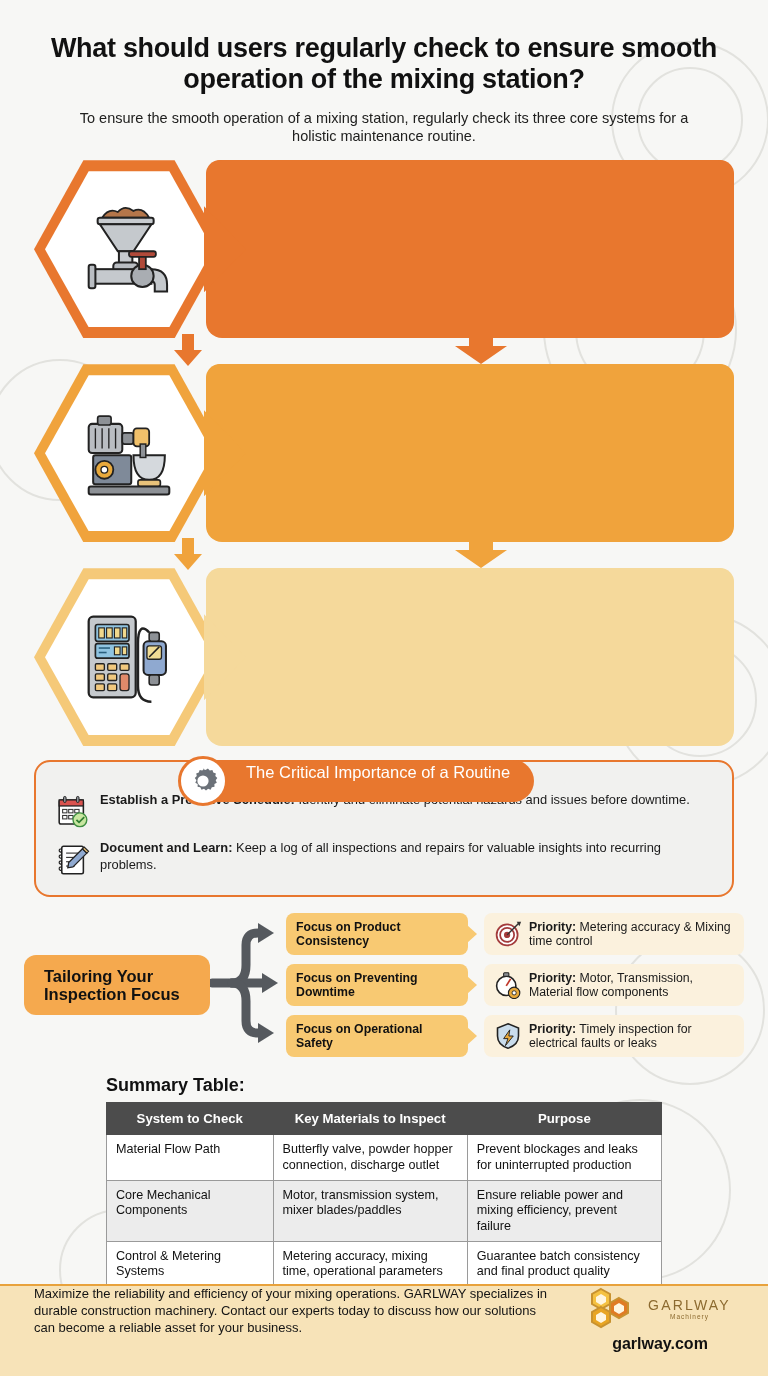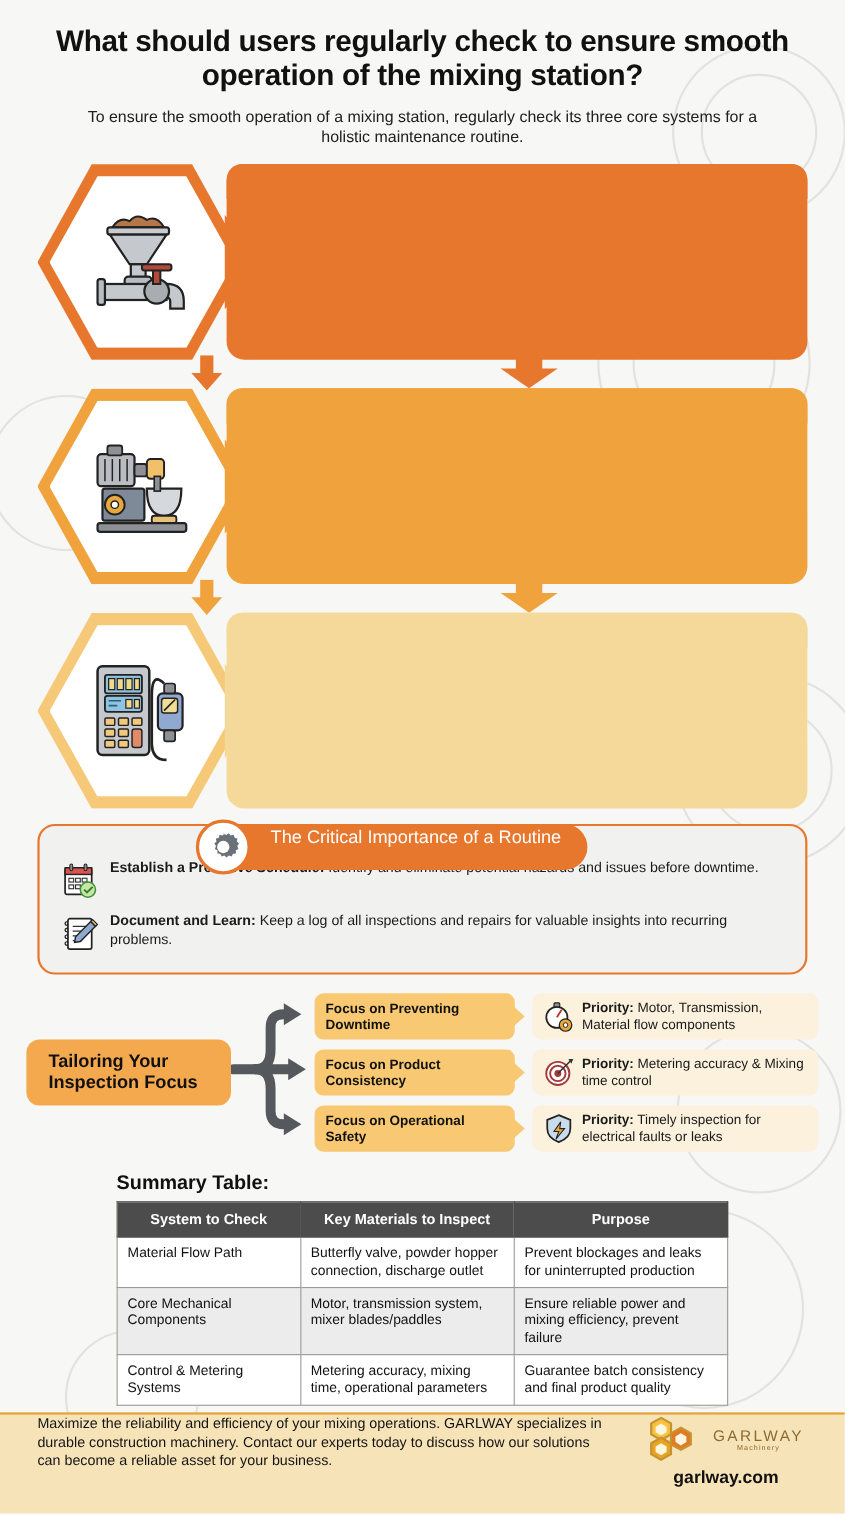--- a/index.html
+++ b/index.html
@@ -6,21 +6,21 @@
   body {
     width: 768px; height: 1376px;
     font-family: "Liberation Sans", sans-serif;
     background: #f7f7f5;
     position: relative; overflow: hidden;
   }
   .bg-gears { position: absolute; inset: 0; z-index: 0; pointer-events: none; }
   .page { position: relative; z-index: 1; width: 768px; height: 1376px; }
 
   
-  .hero { padding: 22px 34px 0; text-align: center; }
+  .hero { padding: 33px 34px 0; text-align: center; }
   .hero h1 {
     font-size: 27px; line-height: 1.16; font-weight: bold; color: #111;
     letter-spacing: -0.3px;
   }
   .hero p {
     margin-top: 13px; font-size: 14.5px; line-height: 1.3; color: #20201f;
     padding: 0 26px;
   }
 
   
@@ -479,43 +479,43 @@
         </g>
         <g fill="#55595E">
           <path d="M48 14 l16 10 l-16 10 z"></path>
           <path d="M52 64 l16 10 l-16 10 z"></path>
           <path d="M48 114 l16 10 l-16 10 z"></path>
         </g>
       </svg>
     </div>
     <div class="tailor-rows">
       <div class="trow">
+        <div class="focus-box">Focus on Product Consistency</div>
+        <div class="prio-box">
+          <svg class="b-icon" viewBox="0 0 32 32">
+            <circle cx="15" cy="17" r="12" fill="#fff" stroke="#A33B3B" stroke-width="2"></circle>
+            <circle cx="15" cy="17" r="8" fill="#fff" stroke="#A33B3B" stroke-width="2"></circle>
+            <circle cx="15" cy="17" r="3.6" fill="#A33B3B"></circle>
+            <path d="M15 17 L28 4" stroke="#333" stroke-width="1.6"></path>
+            <path d="M26 2 l5 0 l-2 5 z" fill="#333"></path>
+          </svg>
+          <span><b>Priority:</b><span> Metering accuracy &amp; Mixing time control</span></span>
+        </div>
+      </div>
+      <div class="trow">
         <div class="focus-box">Focus on Preventing Downtime</div>
         <div class="prio-box">
           <svg class="b-icon" viewBox="0 0 32 32">
             <circle cx="14" cy="17" r="11" fill="#fff" stroke="#222" stroke-width="1.8"></circle>
             <rect x="11" y="2" width="6" height="4" rx="1" fill="#8d9196" stroke="#222" stroke-width="1.2"></rect>
             <path d="M14 17 L19 9" stroke="#C0392B" stroke-width="2"></path>
             <circle cx="23" cy="25" r="6.5" fill="#E8A93C" stroke="#222" stroke-width="1.3"></circle>
             <circle cx="23" cy="25" r="2.4" fill="#fff" stroke="#222" stroke-width="1"></circle>
           </svg>
           <span><b>Priority:</b><span> Motor, Transmission, Material flow components</span></span>
-        </div>
-      </div>
-      <div class="trow">
-        <div class="focus-box">Focus on Product Consistency</div>
-        <div class="prio-box">
-          <svg class="b-icon" viewBox="0 0 32 32">
-            <circle cx="15" cy="17" r="12" fill="#fff" stroke="#A33B3B" stroke-width="2"></circle>
-            <circle cx="15" cy="17" r="8" fill="#fff" stroke="#A33B3B" stroke-width="2"></circle>
-            <circle cx="15" cy="17" r="3.6" fill="#A33B3B"></circle>
-            <path d="M15 17 L28 4" stroke="#333" stroke-width="1.6"></path>
-            <path d="M26 2 l5 0 l-2 5 z" fill="#333"></path>
-          </svg>
-          <span><b>Priority:</b><span> Metering accuracy &amp; Mixing time control</span></span>
         </div>
       </div>
       <div class="trow">
         <div class="focus-box">Focus on Operational Safety</div>
         <div class="prio-box">
           <svg class="b-icon" viewBox="0 0 32 32">
             <path d="M16 2 L28 7 v9 q0 10 -12 14 Q4 26 4 16 V7 z" fill="#C9DCEC" stroke="#222" stroke-width="1.8"></path>
             <path d="M18 9 l-7 10 h5 l-3 8 l9 -11 h-5 z" fill="#E8A93C" stroke="#222" stroke-width="1.1"></path>
           </svg>
           <span><b>Priority:</b><span> Timely inspection for electrical faults or leaks</span></span>

